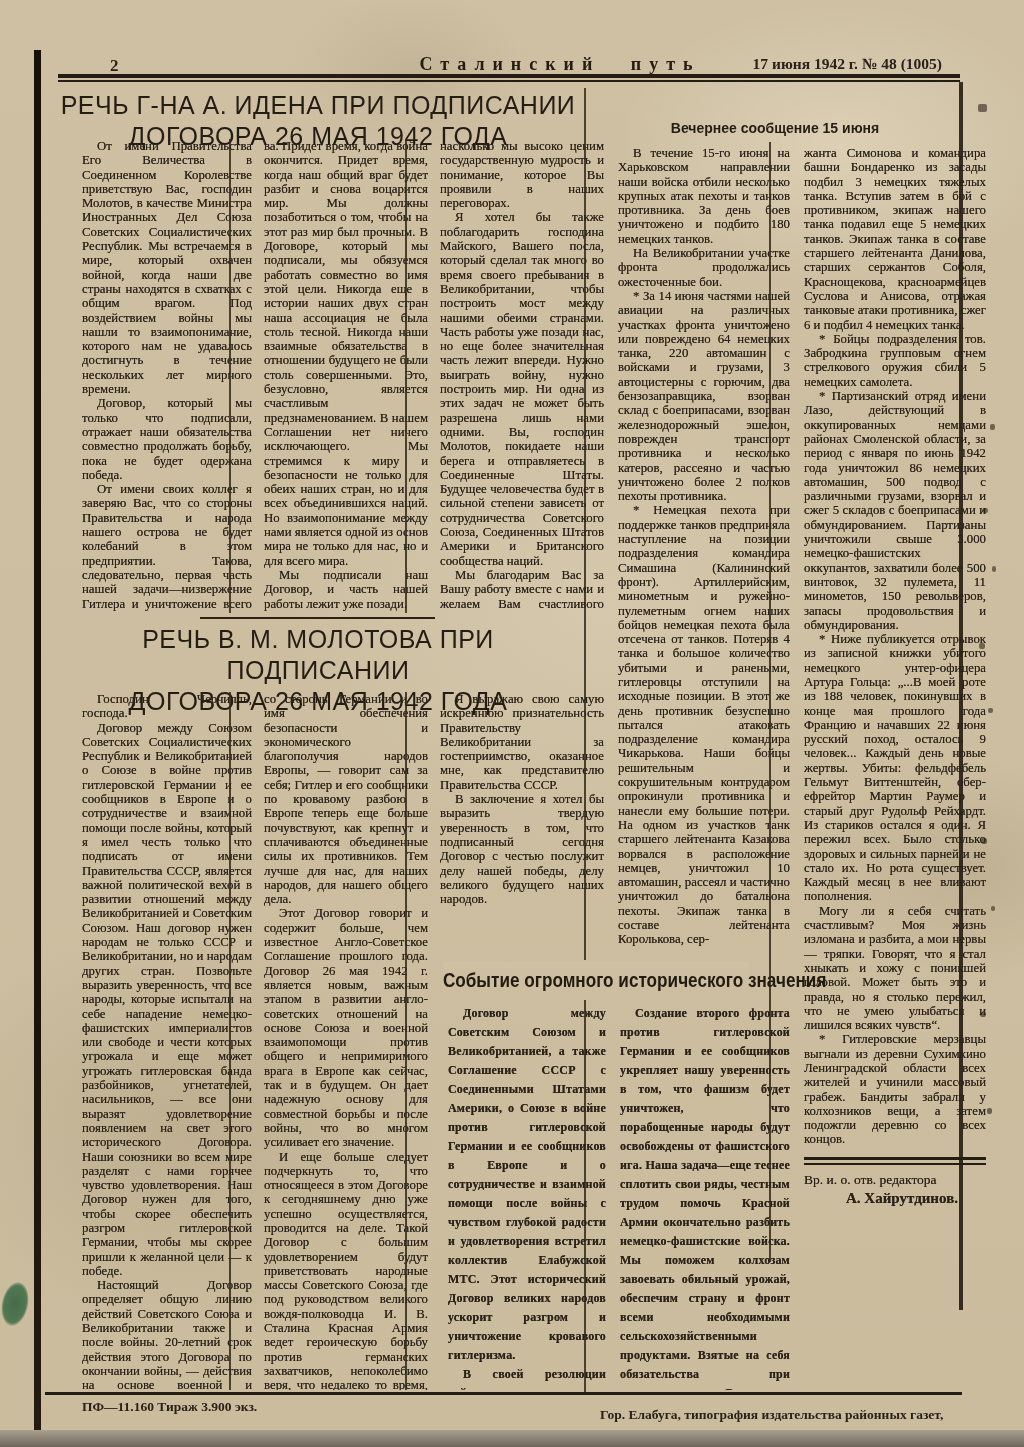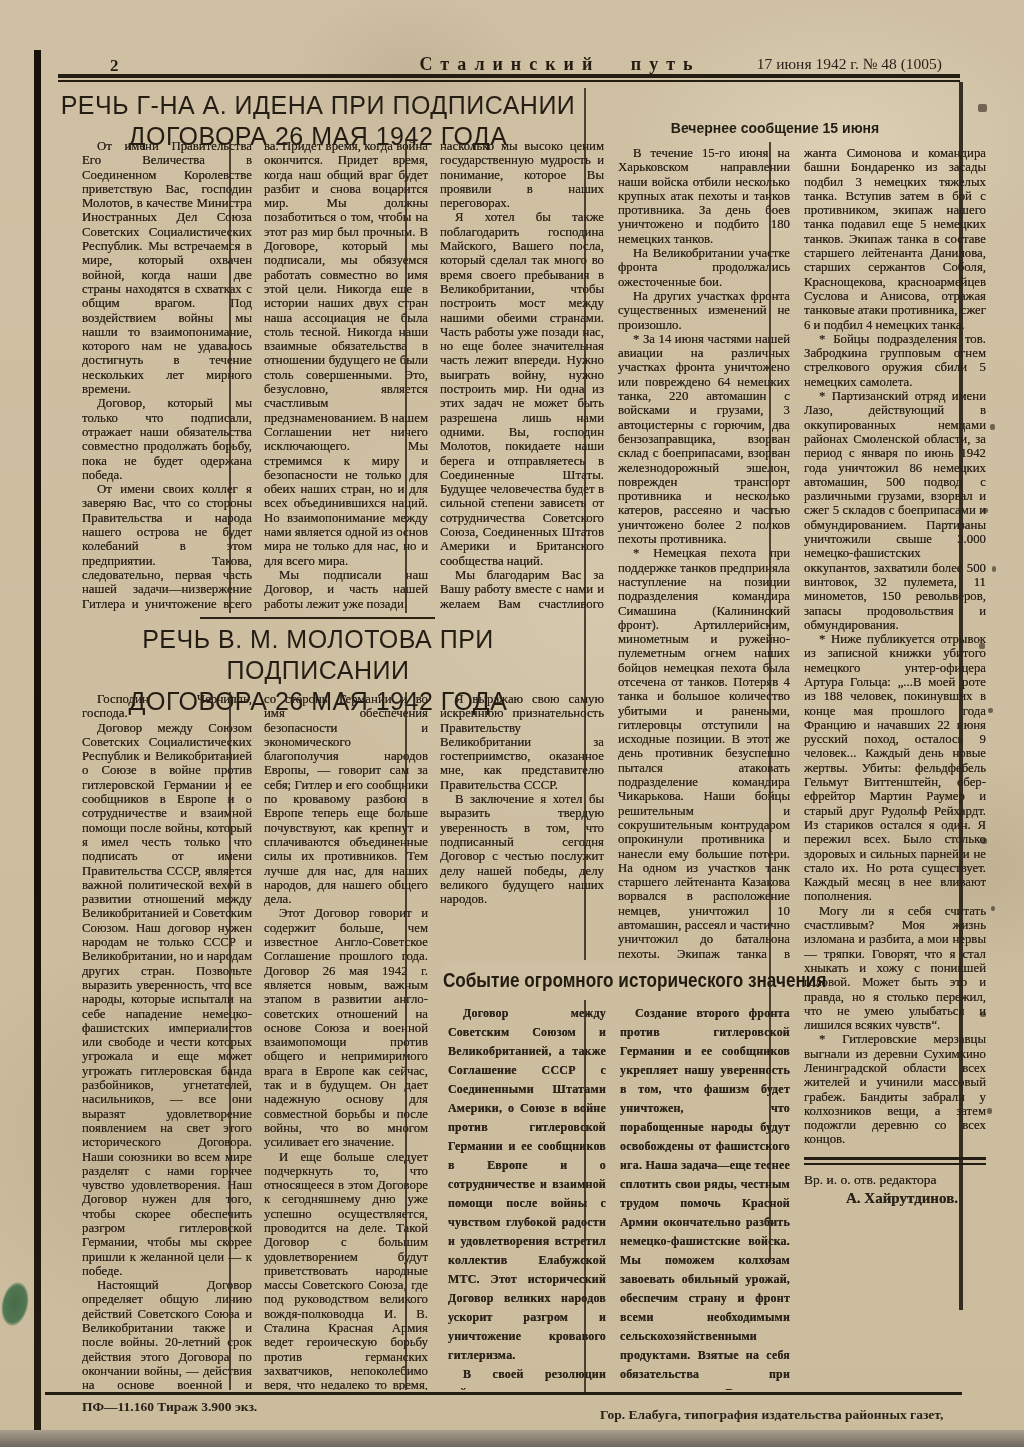--- a/index.html
+++ b/index.html
@@ -26,21 +26,21 @@
   .rule-masthead { left:58px; top:74px; width:902px; height:8px; box-sizing:border-box;
                    border-top:4px solid #241d13; border-bottom:2px solid #241d13; }
   .vline { width:2px; background:rgba(52,42,28,.85); }
   .hrule { height:2px; background:#2b2215; }
   .footer-rule { left:45px; top:1392px; width:917px; height:3px; background:#241d13; }
   .double-rule { height:8px; box-sizing:border-box; border-top:3px solid #241d13; border-bottom:2px solid #241d13; margin:10px 0 8px 0; }
   
   .pagenum { left:110px; top:56px; font-size:17px; font-weight:bold; }
   .masthead-title { left:340px; top:54px; width:440px; text-align:center; font-weight:bold;
                     font-size:18px; letter-spacing:8px; word-spacing:18px; color:#241c11; }
-  .issue-date { left:700px; top:55px; width:242px; text-align:right; font-weight:normal; font-size:15.5px; }
+  .issue-date { left:700px; top:55px; width:242px; text-align:right; font-weight:bold; font-size:15.5px; }
   
   .h-speech { font-family:"Liberation Sans", sans-serif; font-weight:400; color:#241d14;
               font-size:25px; line-height:31px; text-align:center; letter-spacing:.5px; }
   .h-inform { left:588px; top:90px; width:374px; text-align:center; font-family:"Liberation Sans", sans-serif;
               font-weight:700; font-size:23px; letter-spacing:.3px; color:#201a10; }
   .h-inform-sub { left:588px; top:120px; width:374px; text-align:center; font-family:"Liberation Sans", sans-serif;
                   font-weight:700; font-size:14px; color:#241d13; }
   .h-sobytie { left:422px; top:962px; width:348px; height:36px; line-height:36px; text-align:center;
                background:linear-gradient(#cfc0a3,#ccbd9f); font-family:"Liberation Sans", sans-serif;
                font-weight:700; font-size:19.5px; white-space:nowrap; transform:scaleX(.88);
@@ -127,21 +127,20 @@
       <p class="para">В заключение я хотел бы выразить твердую уверенность в том, что подписанный сегодня Договор с честью послужит делу нашей победы, делу великого будущего наших народов.</p>
     </div>
   <div class="abs vline" style="left:229px;top:692px;height:698px;"></div>
   <div class="abs vline" style="left:405px;top:692px;height:698px;"></div>
 
   <div class="abs h-inform-sub">Вечернее сообщение 15 июня</div>
   <div class="col" style="left:590px;top:146px;width:172px;height:812px;">
     <div>
         <p class="para">В течение 15-го июня на Харьковском направлении наши войска отбили несколько крупных атак пехоты и танков противника. За день боев уничтожено и подбито 180 немецких танков.</p>
         <p class="para">На Великобритании участке фронта продолжались ожесточенные бои.</p>
-        <p class="para">На других участках фронта существенных изменений не произошло.</p>
         <p class="para">* За 14 июня частями нашей авиации на различных участках фронта уничтожено или повреждено 64 немецких танка, 220 автомашин с войсками и грузами, 3 автоцистерны с горючим, два бензозаправщика, взорван склад с боеприпасами, взорван железнодорожный эшелон, поврежден транспорт противника и несколько катеров, рассеяно и частью уничтожено более 2 полков пехоты противника.</p>
         <p class="para">* Немецкая пехота при поддержке танков предприняла наступление на позиции подразделения командира Симашина (Калининский фронт). Артиллерийским, минометным и ружейно-пулеметным огнем наших бойцов немецкая пехота была отсечена от танков. Потеряв 4 танка и большое количество убитыми и ранеными, гитлеровцы отступили на исходные позиции. В этот же день противник безуспешно пытался атаковать подразделение командира Чикарькова. Наши бойцы решительным и сокрушительным контрударом опрокинули противника и нанесли ему большие потери. На одном из участков танк старшего лейтенанта Казакова ворвался в расположение немцев, уничтожил 10 автомашин, рассеял и частично уничтожил до батальона пехоты. Экипаж танка в составе лейтенанта Королькова, сер-</p>
       </div>
 
   </div>
   <div class="col" style="left:776px;top:146px;width:182px;height:1244px;">
     <div>
         <p class="para cont">жанта Симонова и командира башни Бондаренко из засады подбил 3 немецких тяжелых танка. Вступив затем в бой с противником, экипаж нашего танка подавил еще 5 немецких танков. Экипаж танка в составе старшего лейтенанта Данилова, старших сержантов Соболя, Краснощекова, красноармейцев Суслова и Анисова, отражая танковые атаки противника, сжег 6 и подбил 4 немецких танка.</p>
         <p class="para">* Бойцы подразделения тов. Забродкина групповым огнем стрелкового оружия сбили 5 немецких самолета.</p>
         <p class="para">* Партизанский отряд имени Лазо, действующий в оккупированных немцами районах Смоленской области, за период с января по июнь 1942 года уничтожил 86 немецких автомашин, 500 подвод с различными грузами, взорвал и сжег 5 складов с боеприпасами и обмундированием. Партизаны уничтожили свыше 3.000 немецко-фашистских оккупантов, захватили более 500 винтовок, 32 пулемета, 11 минометов, 150 револьверов, запасы продовольствия и обмундирования.</p>

